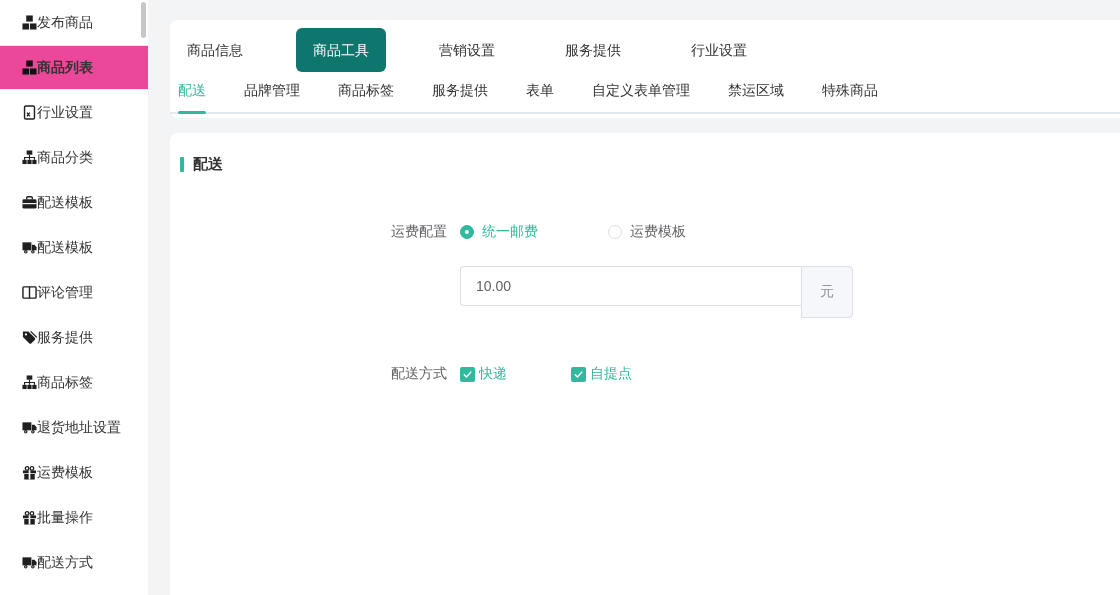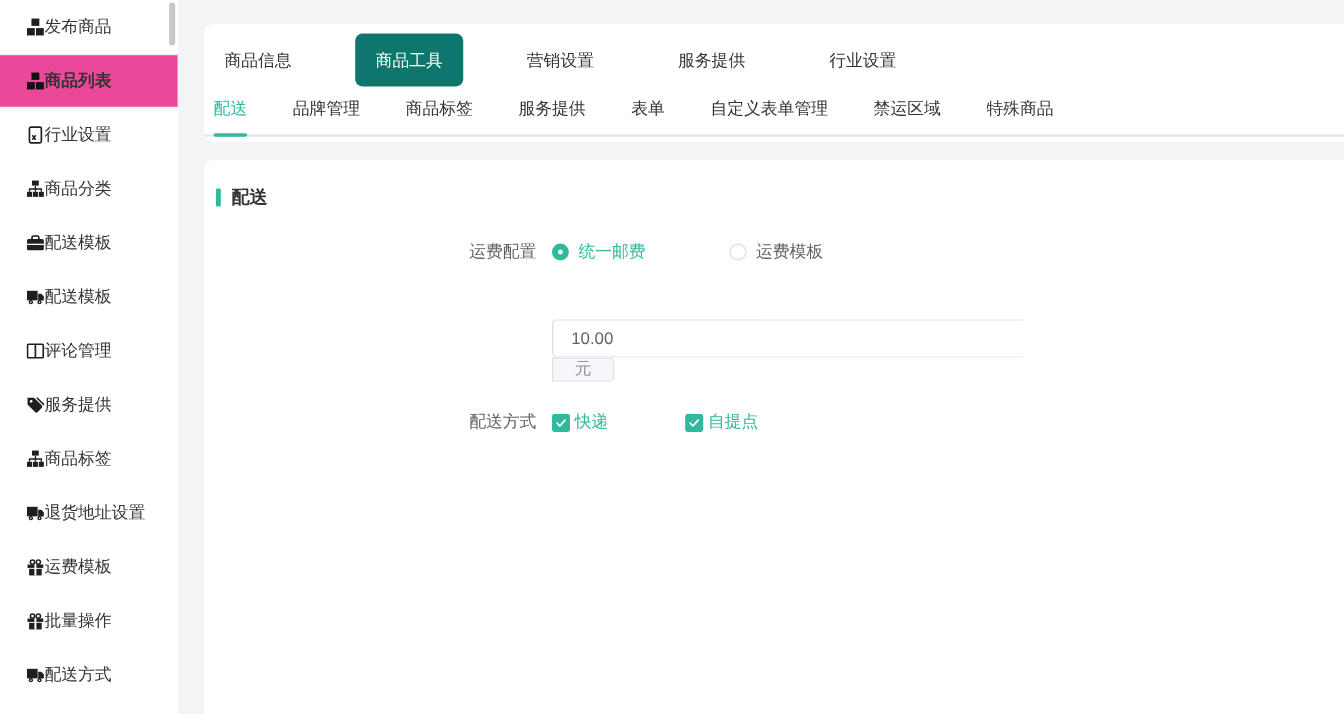--- a/index.html
+++ b/index.html
@@ -66,40 +66,40 @@
     height:3px; background:#30b99c; border-radius:2px;
   }
 
   
   .section-header { display:flex; align-items:center; gap:9px; padding:22px 0 0 10px; }
   .accent-bar { width:4px; height:15px; background:#30b99c; border-radius:1px; flex:none; }
   .section-title { font-weight:bold; font-size:15px; color:#333; }
 
   
   .form { margin-top:27px; }
-  .form-row { display:flex; align-items:flex-start; min-height:40px; margin-bottom:25px; }
+  .form-row { display:flex; align-items:flex-end; min-height:40px; margin-bottom:25px; }
   .form-label { width:277px; flex:none; text-align:right; color:#606266; }
   .form-content { margin-left:13px; display:flex; align-items:center;gap:34px; }
 
   
   .radio { display:flex; align-items:center; margin-right:36px; cursor:pointer; }
   .radio-circle {
     width:14px; height:14px; border-radius:50%;
     border:1px solid #dcdfe6; background:#fff; position:relative; flex:none;
   }
   .radio.checked .radio-circle { background:#30b99c; border-color:#30b99c; }
   .radio.checked .radio-circle::after {
     content:""; position:absolute; left:4px; top:4px; width:4px; height:4px;
     border-radius:50%; background:#fff;
   }
   .radio-label { margin-left:8px; color:#606266; }
   .radio.checked .radio-label { color:#30b99c; }
 
   
-  .input-group { display:flex; width:393px; height:52px;flex-direction:column; }
+  .input-group { display:flex; width:393px; height:52px; }
   .fee-input {
     flex:1; min-width:0; height:40px; border:1px solid #dcdfe6; border-right:none;
     border-radius:4px 0 0 4px; padding:0 15px; font-size:14px; color:#606266;
     outline:none; background:#fff; font-family:"Liberation Sans", sans-serif;
   }
   .addon {
     width:52px; flex:none; background:#f5f7fa; border:1px solid #dcdfe6;
     border-radius:0 4px 4px 0; display:flex; align-items:center;
     justify-content:center; color:#909399;
   }

